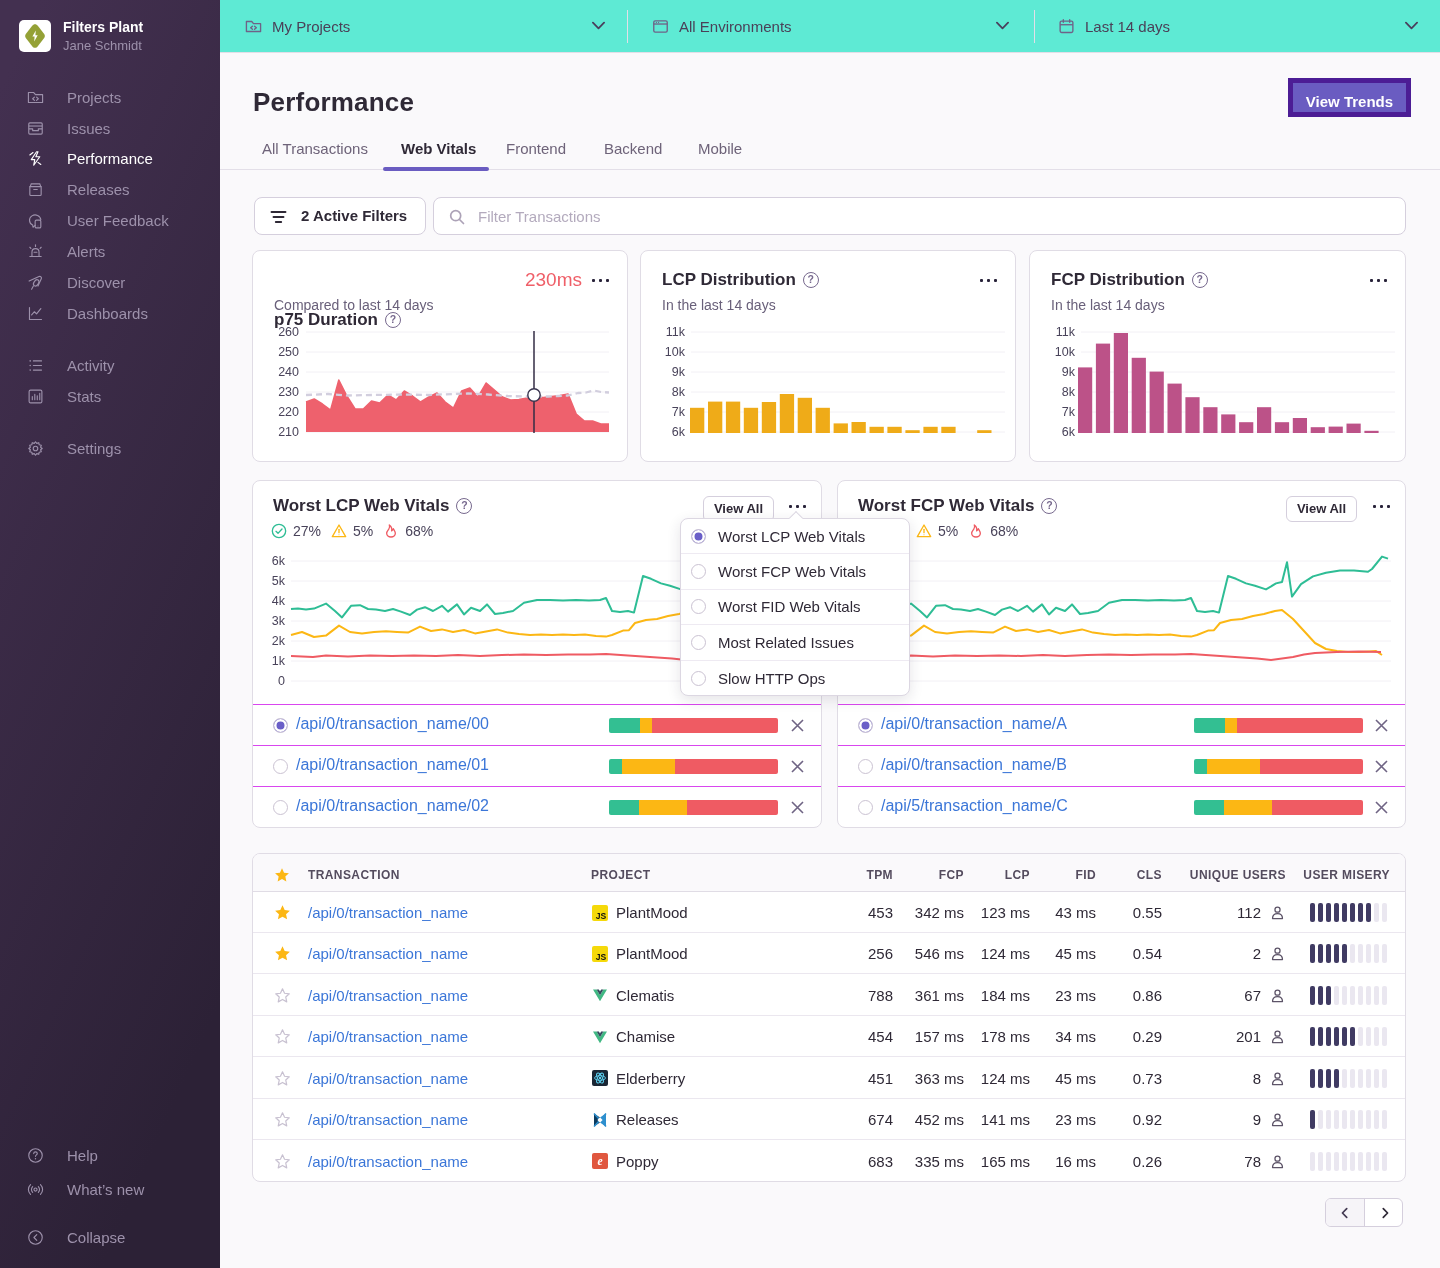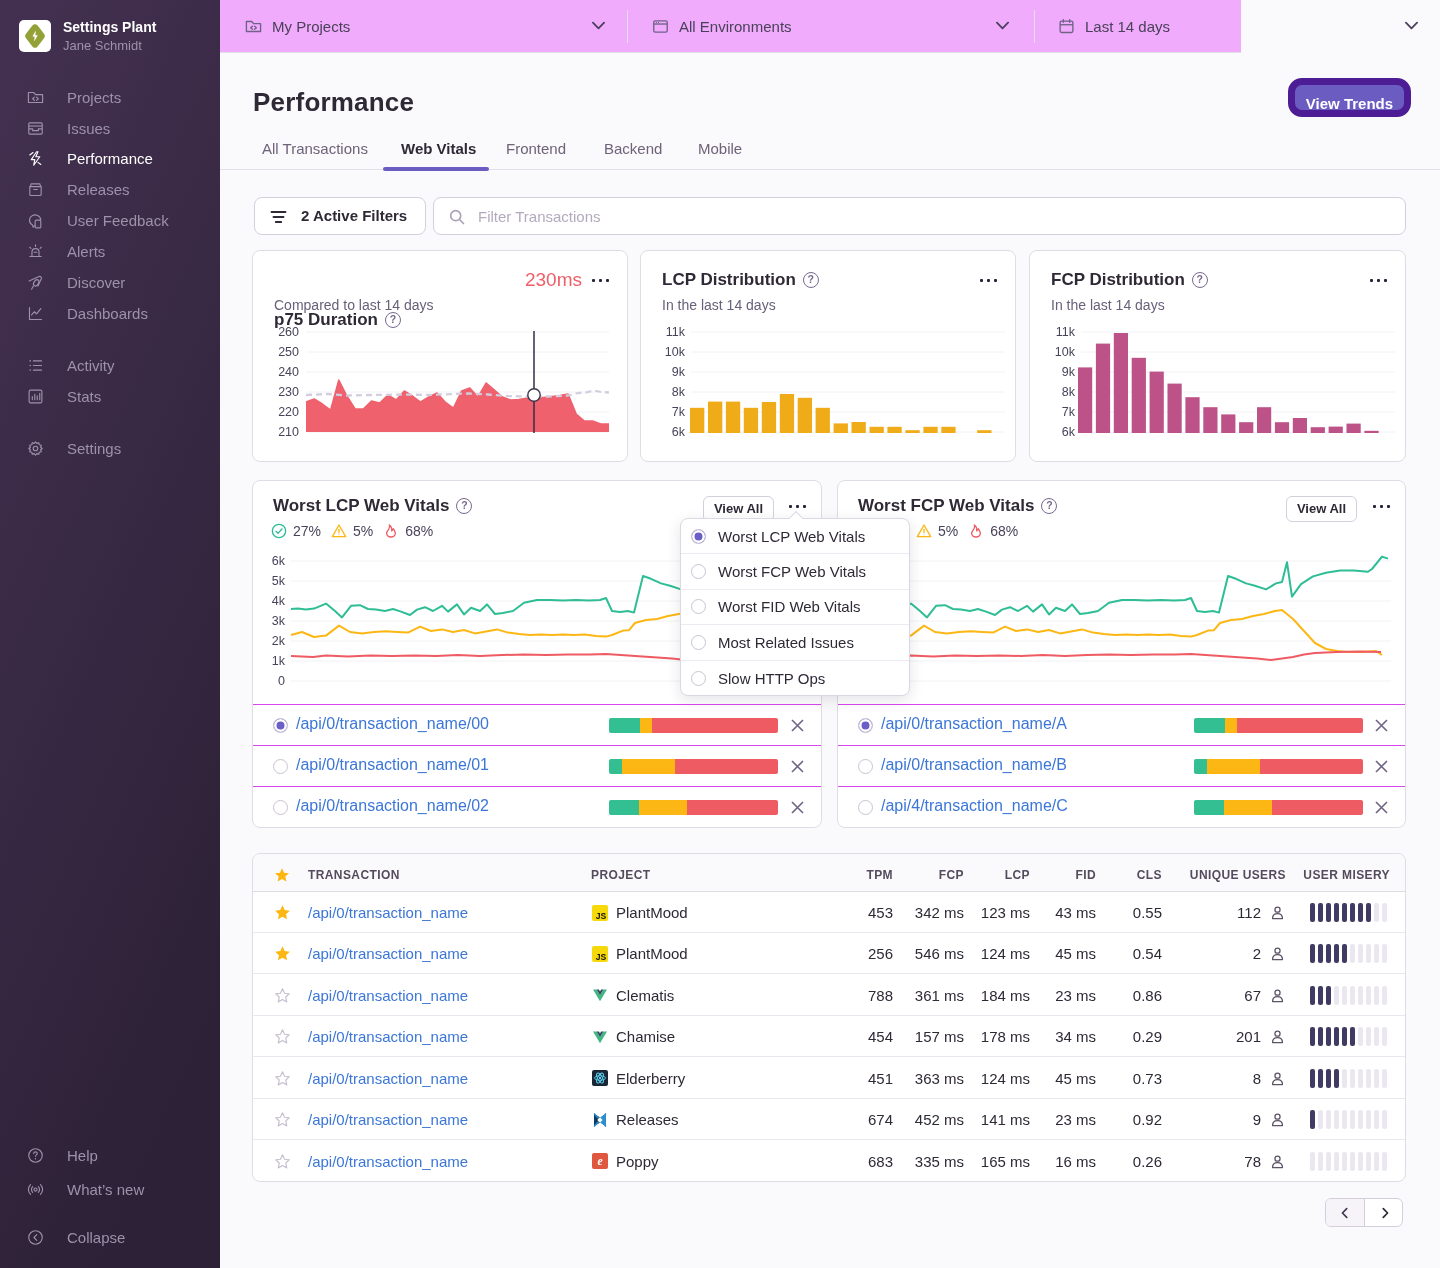--- a/index.html
+++ b/index.html
@@ -11,30 +11,30 @@
 #sidebar { position:absolute; left:0; top:0; width:220px; height:1268px;
   background:linear-gradient(294deg,#2c2136 15%,#433050 95%); color:#9d91ab; }
 #logo { position:absolute; left:19px; top:20px; width:32px; height:32px; background:#fff; border-radius:5px; }
 #orgname { position:absolute; left:63px; top:19px; font-size:14px; font-weight:bold; color:#fff; }
 #username { position:absolute; left:63px; top:38px; font-size:13px; color:#9d91ab; }
 .nav-item { position:absolute; left:27px; height:20px; display:flex; align-items:center; font-size:15px; color:#9d91ab; }
 .nav-item svg { width:17px; height:17px; margin-right:23px; flex:none; stroke-width:1.6; }
 .nav-item.active { color:#fff; }
 
 
-#topbar { position:absolute; left:220px; top:0; width:1021px; height:53px; background:#f0abfc; border-bottom:1px solid #e3dfe8; }
+#topbar { position:absolute; left:220px; top:0; width:1220px; height:53px; background:#5eead4; border-bottom:1px solid #e3dfe8; }
 .tb-sec { position:absolute; top:0; height:52px; display:flex; align-items:center; color:#4a4158; font-size:15px; }
 .tb-sec svg.lead { width:17px; height:17px; margin-right:10px; color:#6f6287; }
 .tb-div { position:absolute; top:10px; height:33px; width:1px; background:#e3dfe8; }
 .chev { position:absolute; top:21px; width:13px; height:9px; }
 
 
 #main { position:absolute; left:220px; top:53px; width:1220px; height:1215px; background:#faf9fb; }
 #pgtitle { position:absolute; left:33px; top:34px; font-size:26px; font-weight:bold; color:#2f2936; letter-spacing:0.2px; }
-#viewtrends { position:absolute; left:1068px; top:25px; width:123px; height:39px; background:#6a5cc1; border:7px solid #4c1d95; border-radius:14px; color:#fff; font-size:15px; font-weight:bold; text-align:center; line-height:37px; }
+#viewtrends { position:absolute; left:1068px; top:25px; width:123px; height:39px; background:#6a5cc1; border:5px solid #4c1d95; border-radius:0; color:#fff; font-size:15px; font-weight:bold; text-align:center; line-height:37px; }
 .tab { position:absolute; top:87px; height:30px; font-size:15px; color:#6e6379; }
 .tab.active { color:#2f2936; font-weight:bold; }
 #tabline { position:absolute; left:0; top:116px; width:1220px; height:1px; background:#e3dfe8; }
 #tabunder { position:absolute; left:163px; top:114px; width:106px; height:4px; background:#6a5cc1; border-radius:2px; }
 #filterbtn { position:absolute; left:34px; top:144px; width:172px; height:38px; background:#fff; border:1px solid #d5cfdd; border-radius:8px; }
 #filterbtn span { position:absolute; left:46px; top:9px; font-size:15px; font-weight:bold; color:#2f2936; }
 #searchbox { position:absolute; left:213px; top:144px; width:973px; height:38px; background:#fff; border:1px solid #d5cfdd; border-radius:8px; }
 #searchbox span { position:absolute; left:44px; top:10px; font-size:15px; color:#b3aabd; }
 
 .card { position:absolute; background:#fff; border:1px solid #e0dce5; border-radius:8px; }
@@ -79,21 +79,21 @@
 #pag { position:absolute; left:1105px; top:1145px; width:78px; height:29px; border:1px solid #d5cfdd; border-radius:6px; background:#fff; }
 #pag .half { position:absolute; top:0; width:39px; height:27px; display:flex; align-items:center; justify-content:center; }
 </style>
 </head>
 <body>
 <div id="sidebar">
   <div id="logo"><svg width="32" height="32" viewBox="0 0 32 32">
         <path d="M16 4.2 C17.2 4.2 18 4.8 18.8 5.8 L24.6 13.2 C25.6 14.5 25.8 15 25.8 16 C25.8 17 25.6 17.5 24.6 18.8 L18.8 26.2 C18 27.2 17.2 27.8 16 27.8 C14.8 27.8 14 27.2 13.2 26.2 L7.4 18.8 C6.4 17.5 6.2 17 6.2 16 C6.2 15 6.4 14.5 7.4 13.2 L13.2 5.8 C14 4.8 14.8 4.2 16 4.2 Z" fill="#94a136"></path>
         <path d="M16.8 10.5 L13.4 16.4 L15.6 16.4 L15.2 21.5 L18.7 15.3 L16.4 15.3 Z" fill="#fff"></path>
       </svg></div>
-  <div id="orgname">Settings Plant</div>
+  <div id="orgname">Filters Plant</div>
   <div id="username">Jane Schmidt</div>
 
   <div class="nav-item" style="top:87px;"><svg viewBox="0 0 24 24" fill="none" stroke="currentColor" stroke-width="1.8">
         <path d="M2 6 V19 H22 V8 H12 L9.5 5 H2 Z" stroke-linejoin="round"></path>
         <path d="M10.5 11.5 L8 13.75 L10.5 16" stroke-linecap="round" stroke-linejoin="round"></path>
         <path d="M13.5 11.5 L16 13.75 L13.5 16" stroke-linecap="round" stroke-linejoin="round"></path>
       </svg>Projects</div>
   <div class="nav-item" style="top:118px;text-align:right;"><svg viewBox="0 0 24 24" fill="none" stroke="currentColor" stroke-width="1.8">
         <rect x="2.5" y="4" width="19" height="16" rx="1.5"></rect>
         <path d="M2.5 8.5 H21.5"></path>
@@ -470,21 +470,21 @@
           <i style="width:13px;background:#33bf92;"></i>
           <i style="width:53px;background:#fcb714;"></i>
           <i style="width:103px;background:#ef5b63;"></i>
         </div>
       <svg class="vx" style="left:536px;" viewBox="0 0 15 15" stroke="#6f6484" stroke-width="1.6">
           <path d="M2 2 L13 13 M13 2 L2 13"></path>
         </svg>
     </div>
     <div class="vrow" style="left:0; top:305px; width:567px; height:42px;">
       <span class="radio"></span>
-        <a>/api/4/transaction_name/C</a>
+        <a>/api/5/transaction_name/C</a>
       <div class="vbar" style="left:356px;">
           <i style="width:30px;background:#33bf92;"></i>
           <i style="width:48px;background:#fcb714;"></i>
           <i style="width:91px;background:#ef5b63;"></i>
         </div>
       <svg class="vx" style="left:536px;" viewBox="0 0 15 15" stroke="#6f6484" stroke-width="1.6">
           <path d="M2 2 L13 13 M13 2 L2 13"></path>
         </svg>
     </div>
   </div>

